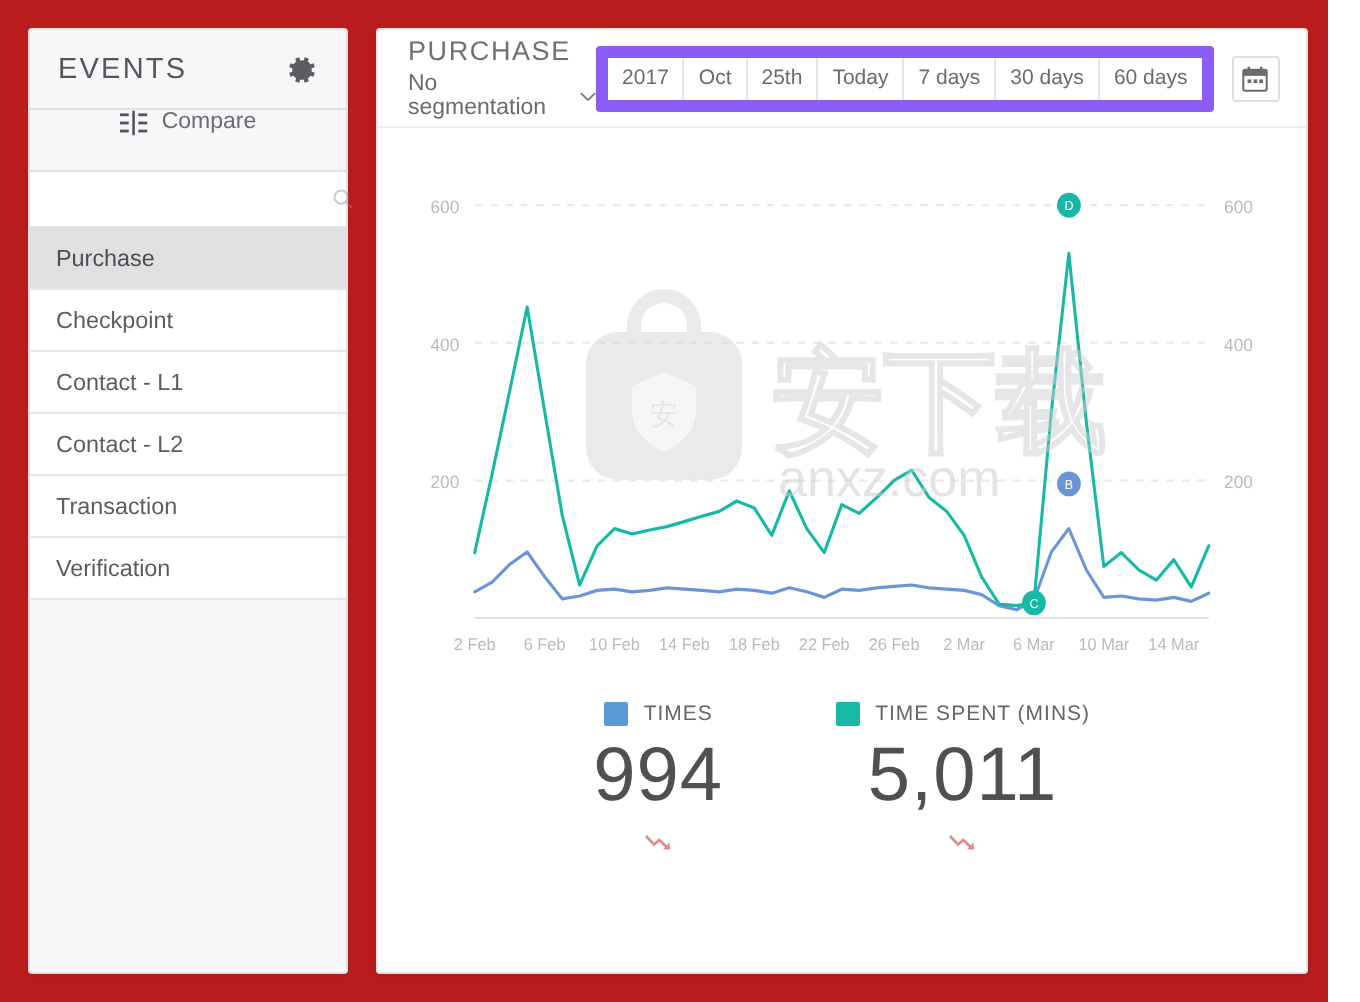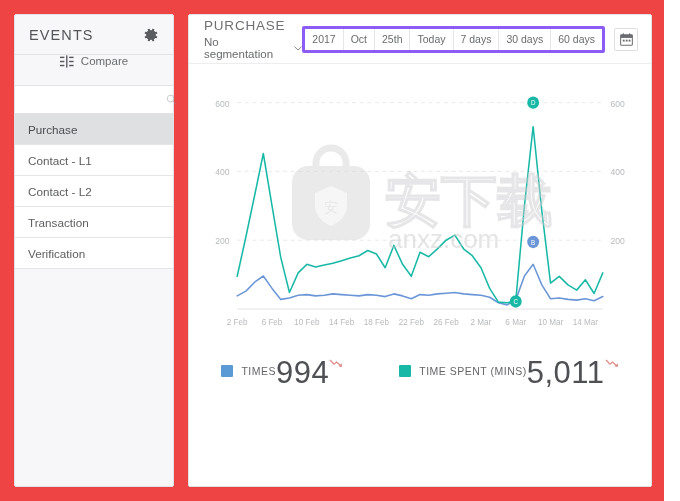--- a/index.html
+++ b/index.html
@@ -5,21 +5,21 @@
   * { box-sizing: border-box; margin: 0; padding: 0; }
   html, body {
     width: 680px; height: 501px;
     background: #ffffff;
     font-family: "Liberation Sans", "DejaVu Sans", sans-serif;
     overflow: hidden;
   }
   .app {
     position: relative;
     width: 664px; height: 501px;
-    background: #ef4444;
+    background: #b91c1c;
     display: flex;
     padding: 14px 12px 14px 14px;
     gap: 14px;
   }
 
   
   .sidebar {
     width: 160px;
     background: #f7f7f9;
     border: 1px solid #e2e2e6;
@@ -114,21 +114,21 @@
   }
   .segmentation {
     display: flex; align-items: center; gap: 17px;
     font-size: 11.5px; color: #6a6b6f; cursor: pointer;
   }
   .chev { width: 8px; height: 5px; display: block; }
 
   .range-wrap { display: flex; align-items: center; gap: 9px; }
   .range-group {
     display: flex;
-    border: 3px solid #8b5cf6;
+    border: 6px solid #8b5cf6;
     border-radius: 2px;
     overflow: hidden;
     background: #fff;
   }
   .range-btn {
     font-size: 10.5px;
     color: #6b6c70;
     padding: 4px 7px;
     border-right: 1px solid #e6e6ea;
     background: #fff;
@@ -159,26 +159,26 @@
 
   
   .stats {
     flex: 1;
     display: flex;
     align-items: flex-start;
     justify-content: center;
     gap: 56px;
     padding-top: 12px;
   }
-  .stat { display: flex; flex-direction: row; }
+  .stat { display: flex; flex-direction: column; align-items: center; }
   .stat-head { display: flex; align-items: center; gap: 8px; }
   .swatch { width: 12px; height: 12px; border-radius: 1px; display:block; }
   .stat-label { font-size: 10.5px; letter-spacing: .5px; color: #65666a; }
   .stat-value {
-    font-size: 31px; color: #4f5054; font-weight: normal;
+    font-size: 38px; color: #4f5054; font-weight: normal;
     margin-top: 4px; letter-spacing: .5px;
   }
   .trend { margin-top: 3px; }
 </style>
 </head>
 <body>
 
 <div class="app">
 
   <div class="sidebar">
@@ -213,20 +213,23 @@
         <svg class="search-icon" viewBox="0 0 12 12" aria-hidden="true">
           <circle cx="5" cy="5" r="3.6" fill="none" stroke="#8b8c90" stroke-width="1.1"></circle>
           <line x1="7.7" y1="7.7" x2="11" y2="11" stroke="#8b8c90" stroke-width="1.1"></line>
         </svg>
       </span>
     </div>
 
     <div class="event-list">
       <div class="event-item active">
           <span>Purchase</span>
+        </div>
+      <div class="event-item">
+          <span>Checkpoint</span>
         </div>
       <div class="event-item">
           <span>Contact - L1</span>
         </div>
       <div class="event-item">
           <span>Contact - L2</span>
         </div>
       <div class="event-item">
           <span>Transaction</span>
         </div>

